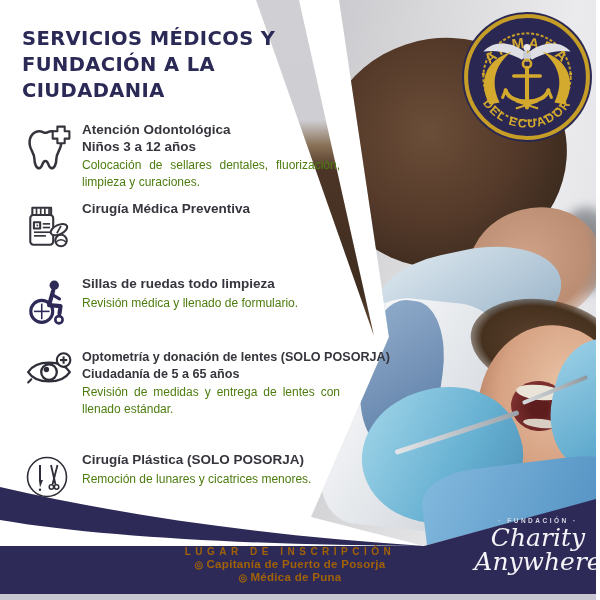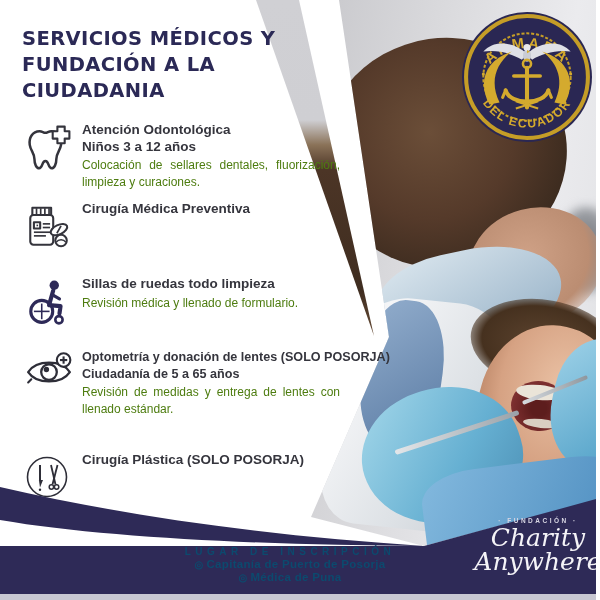--- a/index.html
+++ b/index.html
@@ -57,21 +57,21 @@
   .svc .icon-box{width:52px;flex:0 0 52px;padding-top:2px;}
   .svc .txt{margin-left:6px;width:258px;}
   .svc-title{font-size:13.5px;font-weight:bold;color:#35353d;line-height:16.5px;white-space:nowrap;}
   .svc-desc{font-size:12px;color:#4d7c0f;line-height:16.5px;text-align:justify;margin-top:2px;}
   .s4 .svc-title{font-size:12.6px;}
 
   
   .bottom-svg{left:0;top:0;width:600px;height:600px;pointer-events:none;}
 
   
-  .footer-text{left:120px;top:546px;width:340px;text-align:center;color:#0c4a6e;}
+  .footer-text{left:120px;top:546px;width:340px;text-align:center;color:#a16207;}
   .footer-heading{font-size:10px;font-weight:bold;letter-spacing:4.5px;}
   .footer-loc{font-size:11.5px;font-weight:bold;margin-top:1px;letter-spacing:0.3px;}
   .pin{font-size:10px;margin-right:3px;}
 
   
   .charity{left:462px;top:517px;width:152px;text-align:center;color:#f4f3f7;}
   .charity-small{font-size:6.5px;letter-spacing:2.5px;color:#d9d7e4;font-weight:bold;}
   .charity-name{font-family:"DejaVu Serif","Liberation Serif",serif;font-style:italic;
                 font-size:25px;line-height:20px;margin-top:4px;}
 
@@ -204,20 +204,21 @@
         <path d="M14.9,26 L16,33.5 L19,26 Z" fill="#2e2e38"></path>
         <circle cx="16" cy="35.8" r="1.2" fill="#2e2e38"></circle>
         <line x1="27" y1="11" x2="31.5" y2="30.5" stroke="#2e2e38" stroke-width="1.8"></line>
         <line x1="33.5" y1="11" x2="28.5" y2="30.5" stroke="#2e2e38" stroke-width="1.8"></line>
         <circle cx="32.6" cy="33" r="2.2" fill="none" stroke="#2e2e38" stroke-width="1.5"></circle>
         <circle cx="27.4" cy="33" r="2.2" fill="none" stroke="#2e2e38" stroke-width="1.5"></circle>
       </svg>
     </div>
     <div class="txt">
       <div class="svc-title">Cirugía Plástica (SOLO POSORJA)</div>
+      <div class="svc-desc">Remoción de lunares y cicatrices menores.</div>
     </div>
   </div>
 
   <svg class="abs bottom-svg" viewBox="0 0 600 600">
     <path d="M0,487 C130,517 270,536 424,546 C265,545 105,538 0,520 Z" fill="#2e2a57"></path>
     <path d="M0,546 L424,546 L600,498 L600,600 L0,600 Z" fill="#2e2a57"></path>
     <path d="M0,594 L600,594 L600,600 L0,600 Z" fill="#c7c7d2"></path>
   </svg>
 
   <div class="abs footer-text">

